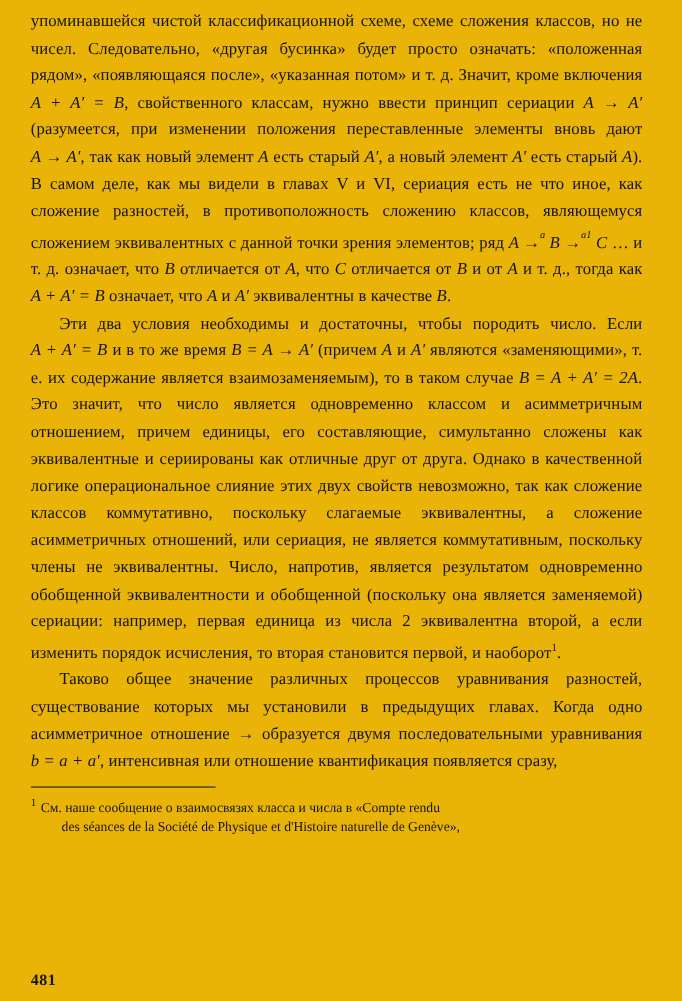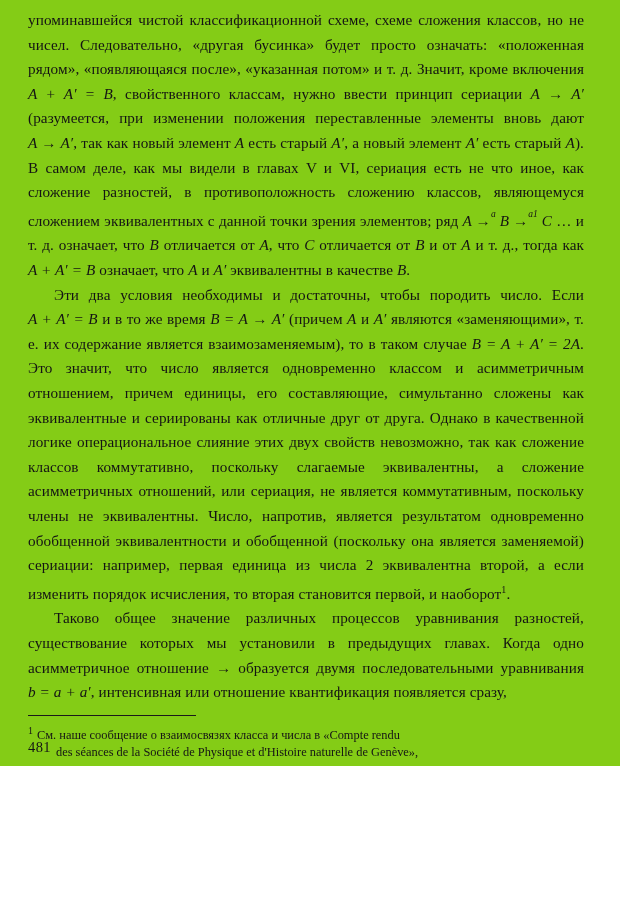--- a/index.html
+++ b/index.html
@@ -10,24 +10,24 @@
     width: 620px;
     height: 910px;
     background: #ffffff;
     font-family: "Liberation Serif", serif;
     color: #1a1a1a;
     overflow: hidden;
   }
   .page {
     position: relative;
     width: 620px;
-    height: 766px;
+    height: 910px;
     box-sizing: border-box;
     padding: 8px 36px 0 28px;
-    background: #84cc16;
+    background: #eab308;
   }
   .body-text {
     font-size: 15.2px;
     line-height: 24.6px;
     text-align: justify;
     text-justify: inter-word;
     letter-spacing: 0.1px;
     color: #141414;
   }
   .body-text p {
@@ -95,21 +95,21 @@
     gap: 9px;
   }
   .signature {
     font-size: 12.6px;
   }
   .running-title {
     font-size: 12.6px;
   }
   .page-number {
     font-size: 14.5px;
-    font-weight: normal;
+    font-weight: bold;
     letter-spacing: 0.4px;
   }
   .sup-note {
     font-size: 10px;
     vertical-align: super;
   }
 </style>
 </head>
 <body>
 

